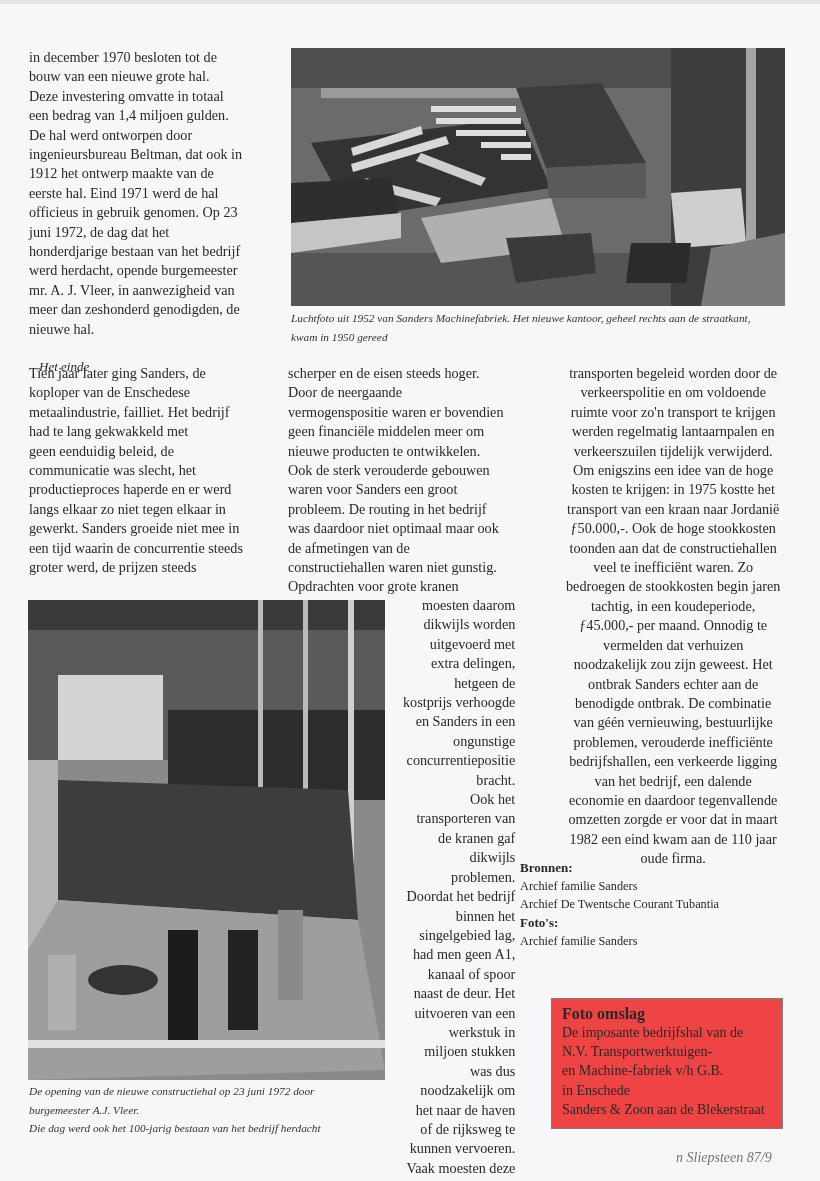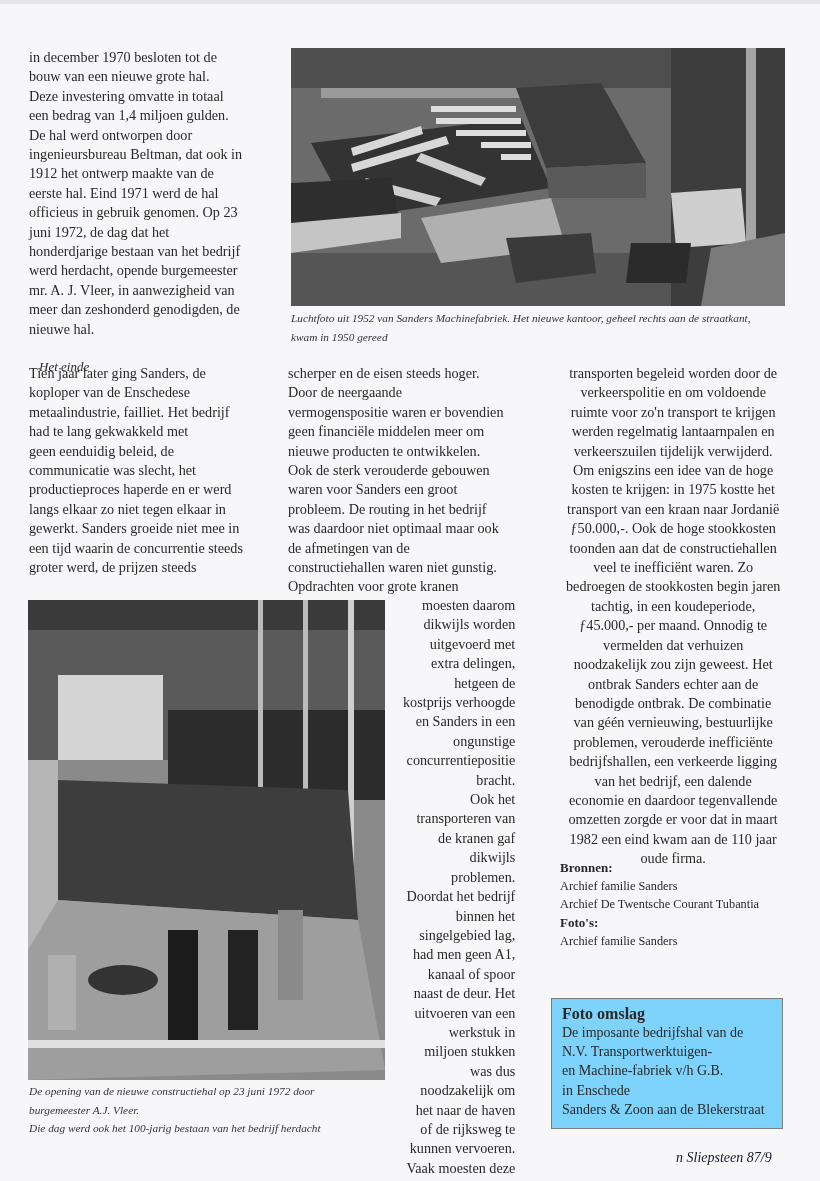--- a/index.html
+++ b/index.html
@@ -14,26 +14,26 @@
   .col p { margin: 0; white-space: nowrap; }
   .heading { font-style: italic; font-size: 13px; line-height: 21px; margin: 10px; }
   .photo { position: absolute; background: #555; overflow: hidden; }
   .caption { position: absolute; font-style: italic; font-size: 11.3px; line-height: 18.6px; color: #333; white-space: nowrap; }
   .caption p { margin: 0; }
   .sources { position: absolute; font-size: 12.3px; line-height: 18.2px; }
   .sources p { margin: 0; white-space: nowrap; }
   .sources .label { font-weight: bold; font-size: 13px; }
   .box {
     position: absolute; left: 551px; top: 998px; width: 232px; height: 131px;
-    background: #7dd3fc; border: 1.5px solid #7d7d82; box-sizing: border-box;
+    background: #ef4444; border: 1.5px solid #7d7d82; box-sizing: border-box;
     padding: 5px 0 0 10px; font-size: 14px; line-height: 19.2px;
   }
   .box p { margin: 0; white-space: nowrap; }
   .box .box-title { font-weight: bold; font-size: 16px; line-height: 19px; }
-  .footer { position: absolute; left: 676px; top: 1150px; font-style: italic; font-size: 14px; color: #0f172a; white-space: nowrap; text-align: center; }
+  .footer { position: absolute; left: 676px; top: 1150px; font-style: italic; font-size: 14px; color: #737373; white-space: nowrap; text-align: center; }
   svg { display: block; }
 </style>
 </head>
 <body>
 
 <div class="topstrip"></div>
 
 <div class="col" id="intro" style="left:29px; top:48px;">
     <p>in december 1970 besloten tot de</p>
     <p>bouw van een nieuwe grote hal.</p>
@@ -197,21 +197,21 @@
     <rect x="20" y="355" width="28" height="75" fill="#b0b0b0"></rect>
     <rect x="0" y="440" width="357" height="8" fill="#e0e0e0"></rect>
   </svg>
 </div>
 <div class="caption" id="opening-caption" style="left:29px; top:1082px;">
     <p>De opening van de nieuwe constructiehal op 23 juni 1972 door</p>
     <p>burgemeester A.J. Vleer.</p>
     <p>Die dag werd ook het 100-jarig bestaan van het bedrijf herdacht</p>
   </div>
 
-<div class="sources" style="left:560px; top:859px;">
+<div class="sources" style="left:520px; top:859px;">
   <p class="label">Bronnen:</p>
   <p>Archief familie Sanders</p>
   <p>Archief De Twentsche Courant Tubantia</p>
   <p class="label">Foto's:</p>
   <p>Archief familie Sanders</p>
 </div>
 
 <div class="box">
   <p class="box-title">Foto omslag</p>
   <p>De imposante bedrijfshal van de</p>

